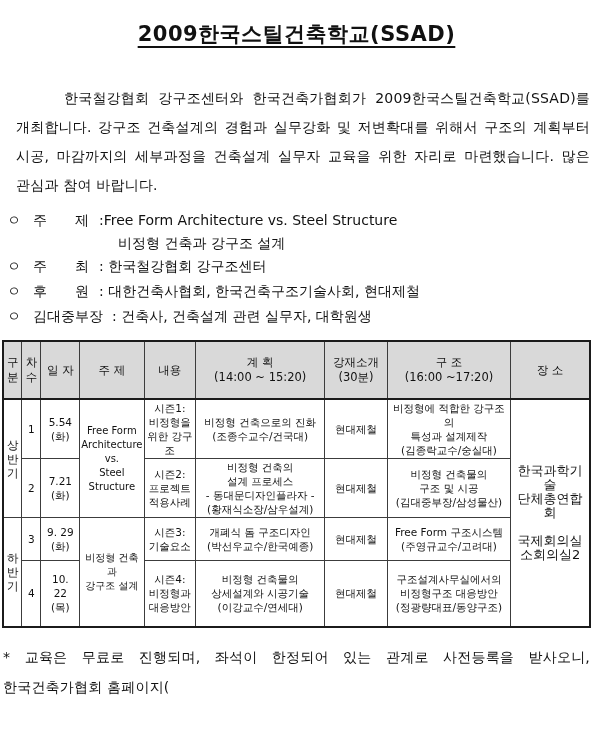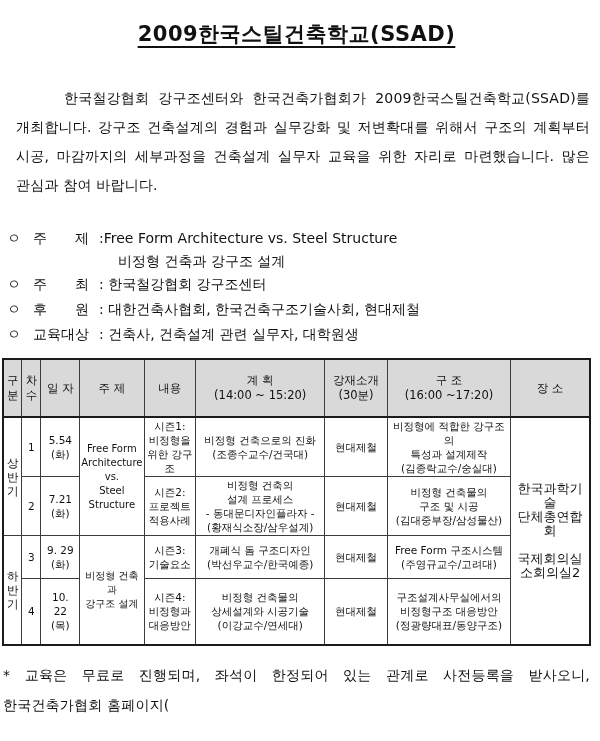--- a/index.html
+++ b/index.html
@@ -27,21 +27,21 @@
   .intro{
     margin:36px 1px 0 14px;
     font-size:14px;
     line-height:29px;
     letter-spacing:0.2px;
     text-align:justify;
     text-indent:48px;
     word-break:keep-all;
   }
   .bullets{
-    margin-top:26px;
+    margin-top:8px;
     padding-left:5px;
     font-size:14px;
   }
   .bullet{
     height:25px;
     line-height:25px;
     white-space:pre;
   }
   .b-marker{margin-right:12px;}
   .b-label{display:inline-block;min-width:57px;}
@@ -100,21 +100,21 @@
 
   <div class="doc-title"><span>2009한국스틸건축학교(SSAD)</span></div>
 
   <div class="intro">한국철강협회 강구조센터와 한국건축가협회가 2009한국스틸건축학교(SSAD)를 개최합니다. 강구조 건축설계의 경험과 실무강화 및 저변확대를 위해서 구조의 계획부터 시공, 마감까지의 세부과정을 건축설계 실무자 교육을 위한 자리로 마련했습니다. 많은 관심과 참여 바랍니다.</div>
 
   <div class="bullets">
     <div class="bullet"><span class="b-marker">ㅇ</span><span class="b-label">주　　제</span><span class="b-sep">:</span><span class="b-value">Free Form Architecture vs. Steel Structure</span></div>
     <div class="bullet-cont"><span class="b-value">비정형 건축과 강구조 설계</span></div>
     <div class="bullet"><span class="b-marker">ㅇ</span><span class="b-label">주　　최</span><span class="b-sep">: </span><span class="b-value">한국철강협회 강구조센터</span></div>
     <div class="bullet"><span class="b-marker">ㅇ</span><span class="b-label">후　　원</span><span class="b-sep">: </span><span class="b-value">대한건축사협회, 한국건축구조기술사회, 현대제철</span></div>
-    <div class="bullet"><span class="b-marker">ㅇ</span><span class="b-label">교육대상</span><span class="b-sep">: </span><span class="b-value">건축사, 건축설계 관련 실무자, 대학원생</span></div>
+    <div class="bullet"><span class="b-marker">ㅇ</span><span class="b-label">김대중부장</span><span class="b-sep">: </span><span class="b-value">건축사, 건축설계 관련 실무자, 대학원생</span></div>
   </div>
 
   <table class="schedule">
     <colgroup>
       <col style="width:19px">
         <col style="width:19px">
         <col style="width:39px">
       <col style="width:58px">
         <col style="width:52px">
         <col style="width:130px">

